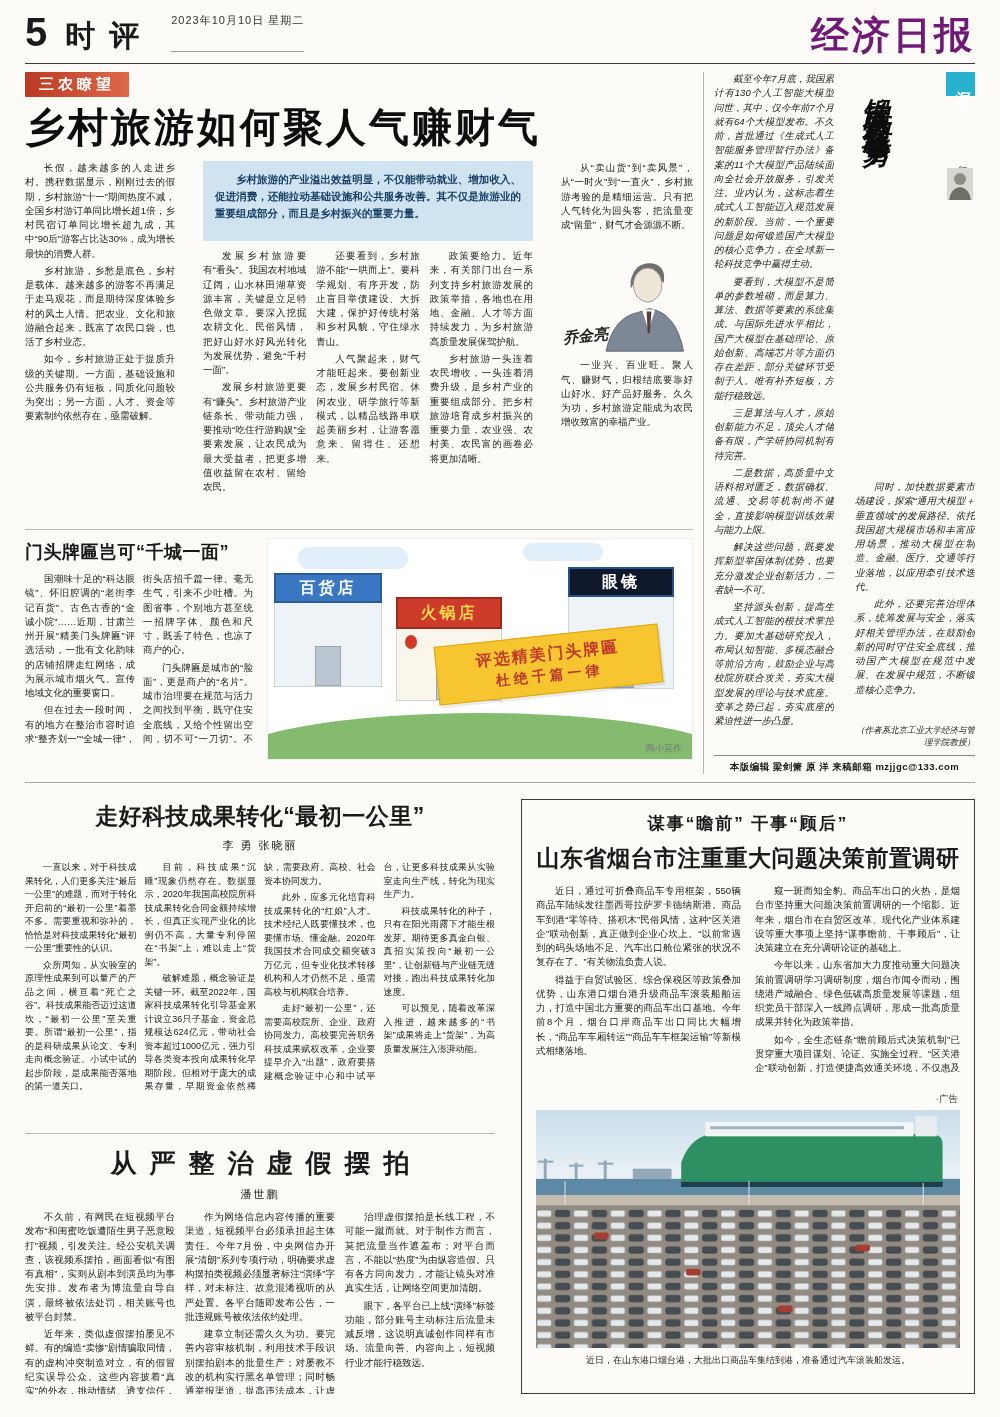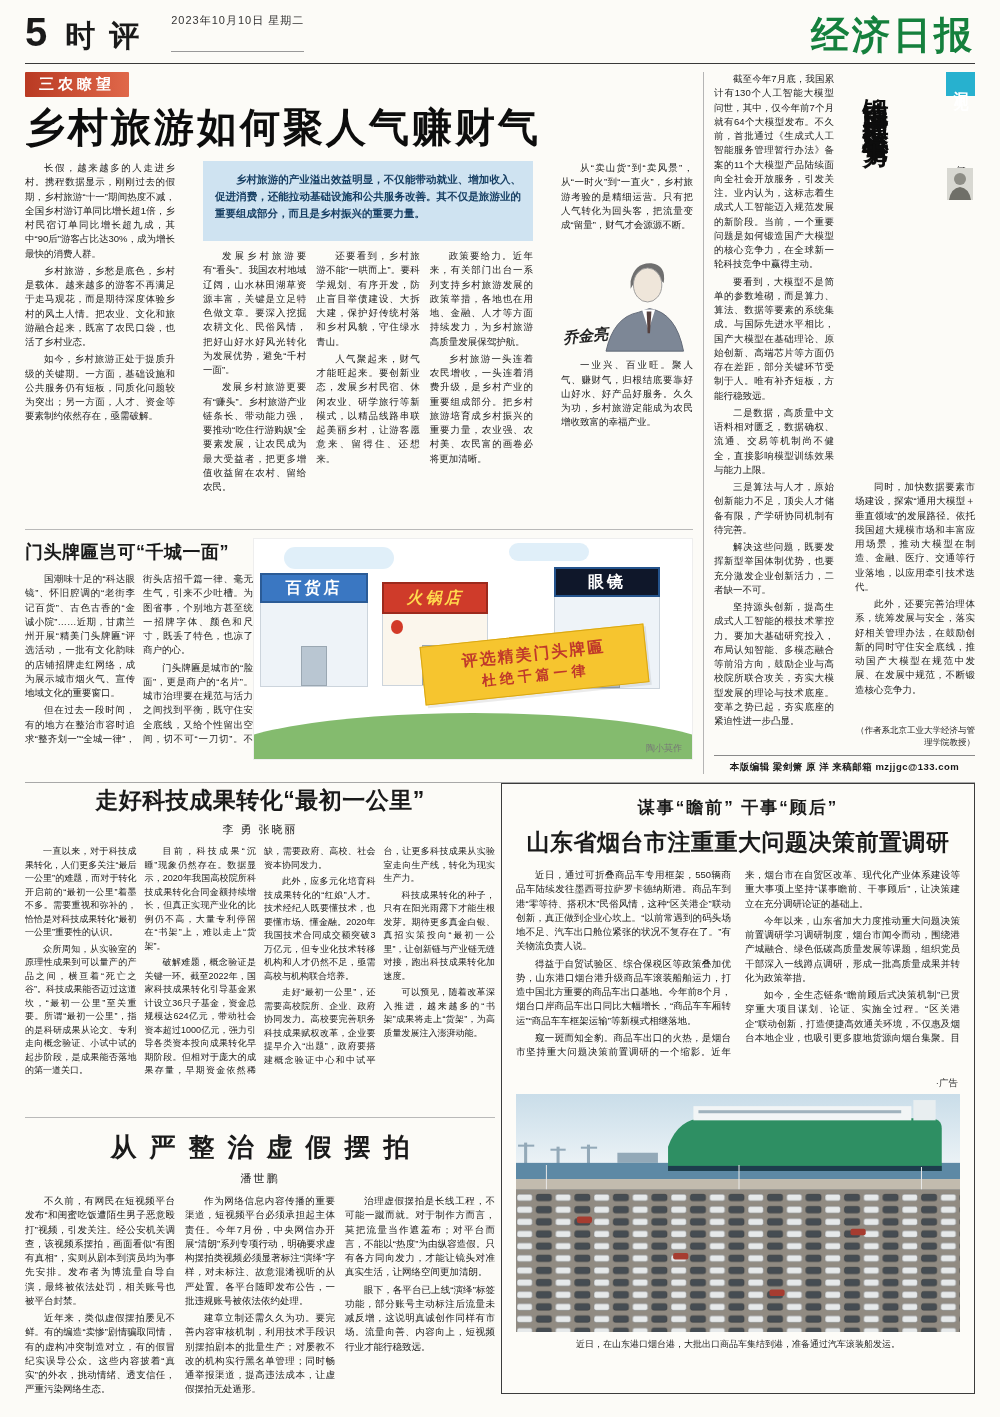--- a/index.html
+++ b/index.html
@@ -6,84 +6,84 @@
   html,body { margin:0; padding:0; background:#e8e6e0; }
   body { width:1000px; font-family:"Liberation Sans", sans-serif; color:#1a1a1a; }
   .page { position:relative; width:1000px; height:1417px; background:#fcfbf7; padding:12px 25px; overflow:hidden; }
 
   
   .header { position:relative; height:52px; border-bottom:1.5px solid #3a3a3a; }
   .h-left { display:flex; align-items:flex-end; gap:18px; }
   .pnum { font-size:40px; font-weight:900; line-height:1; }
   .sec { font-size:30px; font-weight:900; letter-spacing:14px; line-height:1.1; }
   .date-block { font-size:11px; color:#333; padding-bottom:23px; letter-spacing:1px; border-bottom:1px solid #999; }
-  .masthead { position:absolute; right:0; top:-2px; font-family:"Liberation Serif", serif; font-size:38px; font-weight:900; letter-spacing:3px; color:#15803d; }
+  .masthead { position:absolute; right:0; top:-2px; font-family:"Liberation Serif", serif; font-size:38px; font-weight:900; letter-spacing:3px; color:#701a75; }
 
   
   .top-row { display:flex; height:702px; margin-top:8px; overflow:hidden; }
   .main-left { flex:1; padding-right:10px; }
   .kicker { display:inline-block; background:linear-gradient(90deg,#b93a23,#e0684a); color:#fff; font-size:15px; font-weight:bold; letter-spacing:4px; padding:3px 14px; border-radius:1px; }
   .main-title { font-size:40px; font-weight:900; letter-spacing:3px; text-align:left; margin:8px 0 12px; line-height:1.1; color:#0d0d0d; }
 
   .main-body { display:flex; gap:28px; height:358px; overflow:hidden; }
   .mcol1 { width:150px; }
   .mmid  { width:330px; }
   .mcol5 { flex:1; }
   .summary-box { background:#cfe3f1; color:#173f63; font-size:10.5px; font-weight:bold; line-height:1.6; padding:10px 12px; height:80px; overflow:hidden; margin-bottom:8px; text-indent:2em; text-align:justify; }
   .mmid-cols { column-count:3; column-gap:10px; height:268px; overflow:hidden; }
   p.body { font-size:9.5px; line-height:1.5; text-align:justify; text-indent:2em; margin:0 0 3px; }
 
   .portrait { position:relative; width:100%; height:118px; margin:4px 0; }
   .portrait svg { position:absolute; right:0; bottom:0; }
   .sig { position:absolute; left:2px; bottom:8px; font-size:15px; font-style:italic; font-weight:bold; transform:rotate(-6deg); color:#222; }
 
   
-  .sign-row { display:flex; margin-top:10px; border-top:1px solid #b9b9b9; padding-top:8px; height:232px; overflow:hidden; }
+  .sign-row { display:flex; gap:14px; margin-top:10px; border-top:1px solid #b9b9b9; padding-top:8px; height:232px; overflow:hidden; }
   .sign-text { width:228px; }
   .sign-title { font-size:18px; font-weight:900; margin:2px 0 8px; letter-spacing:0.5px; }
   .sign-cols { column-count:2; column-gap:8px; height:188px; overflow:hidden; }
 
   .illu { position:relative; flex:1; height:222px; background:#fff; overflow:hidden; border:1px solid #eee; }
   .cloud { position:absolute; background:#d8ebf7; border-radius:20px; opacity:.8; }
   .c1 { left:30px; top:8px; width:110px; height:22px; }
   .c2 { left:255px; top:4px; width:80px; height:18px; }
   .ground { position:absolute; left:-40px; right:-40px; bottom:-46px; height:92px; background:#84bb6e; border-radius:50%; }
   .store { position:absolute; }
   .s1 { left:6px;  top:34px; width:108px; }
-  .s2 { left:128px; top:43px; width:106px;font-style:italic; }
+  .s2 { left:128px; top:58px; width:106px; }
   .s3 { left:300px; top:28px; width:106px; }
   .sign { height:30px; display:flex; align-items:center; justify-content:center; font-weight:900; font-size:16px; letter-spacing:3px; }
   .sign-blue  { background:#3a77c2; color:#fff; border:2px solid #2b5b96; }
   .sign-red   { background:#cf3b2a; color:#ffd84d; border:2px solid #9c2a1d; height:32px; }
   .sign-blue2 { background:#0f172a; color:#fff; border:2px solid #24538c; }
   .shopbody { background:#eef3f8; border:1px solid #ccd4dc; border-top:none; position:relative; }
   .b1 { height:84px; } .b2 { height:72px; background:#fbf6ec; } .b3 { height:92px; }
   .door { position:absolute; bottom:0; left:50%; transform:translateX(-50%); width:26px; height:40px; background:#b9c6d2; border:1px solid #9aa7b2; }
   .lantern { position:absolute; top:6px; left:8px; width:12px; height:14px; background:#d23a28; border-radius:50%; }
   .banner { position:absolute; left:168px; top:96px; width:225px; padding:8px 6px; background:#f6c52f; border:1px solid #d9a713; transform:rotate(-6deg); text-align:center; box-shadow:2px 3px 0 rgba(0,0,0,.08); }
   .bl1 { color:#c0392b; font-weight:900; font-size:16px; letter-spacing:2px; }
   .bl2 { color:#c0392b; font-weight:900; font-size:14px; letter-spacing:4px; margin-top:2px; }
   .credit { position:absolute; right:10px; bottom:4px; font-size:9px; color:#777; }
 
   
   .insight { width:272px; border-left:1px solid #b5b5b5; padding-left:10px; display:flex; flex-direction:column; }
-  .insight-cols { display:flex; gap:21px; flex:1; overflow:hidden; }
+  .insight-cols { display:flex; gap:21px; flex:1; overflow:hidden;font-style:italic; }
   .icol { width:126px; overflow:hidden; }
   .icol-r { display:flex; flex-direction:column; }
   .i-header { position:relative; height:402px; margin-bottom:6px; flex:none; }
   .i-title { position:absolute; left:4px; top:6px; writing-mode:vertical-rl; text-orientation:upright; font-size:26px; font-weight:900; letter-spacing:4px; height:394px; color:#0d0d0d; }
   .i-label { position:absolute; right:0; top:0; background:#27b1cf; color:#fff; writing-mode:vertical-rl; text-orientation:upright; font-size:15px; font-weight:bold; letter-spacing:5px; padding:7px 5px; }
   .i-author { position:absolute; right:2px; top:86px; display:flex; flex-direction:column; align-items:center; gap:4px; }
   .i-author-name { writing-mode:vertical-rl; text-orientation:upright; font-size:10px; letter-spacing:2px; color:#333; }
   .i-rtext { flex:1; overflow:hidden; }
   .i-footnote { font-size:8.5px; color:#222; text-align:right; margin-top:4px; flex:none; }
   .editor-line { border-top:1px solid #8a8a8a; margin-top:6px; padding-top:5px; font-size:9.5px; font-weight:bold; text-align:center; letter-spacing:0.5px; flex:none; }
 
   
-  .bottom-row { display:flex; gap:6px; height:612px; margin-top:8px; border-top:1px solid #a8a8a8; padding-top:0; overflow:hidden; }
+  .bottom-row { display:flex; gap:26px; height:612px; margin-top:8px; border-top:1px solid #a8a8a8; padding-top:16px; overflow:hidden; }
   .bl { width:470px; }
   .tech-title { font-size:23px; font-weight:900; text-align:center; margin:2px 0 6px; letter-spacing:0.5px; }
   .byline-c { text-align:center; font-size:11px; color:#222; margin-bottom:8px; letter-spacing:2px; }
   .tech-cols { column-count:4; column-gap:8px; height:262px; overflow:hidden; }
   .tech-cols p.body { font-size:9px; }
   .fake { border-top:1px solid #b9b9b9; margin-top:10px; padding-top:8px; }
   .fake-title { font-size:26px; font-weight:900; text-align:center; letter-spacing:13px; margin:4px 0 6px; text-indent:13px; }
   .fake-cols { column-count:3; column-gap:10px; height:212px; overflow:hidden; }
 
   .ad-box { flex:1; border:1.5px solid #3c3c3c; padding:12px 14px; display:flex; flex-direction:column; background:#fdfcf8; }
@@ -193,22 +193,22 @@
           <div class="credit">陶小莫作</div>
         </div>
       </div>
     </section>
 
     <aside class="insight">
       <div class="insight-cols">
         <div class="icol">
           <p class="body">截至今年7月底，我国累计有130个人工智能大模型问世，其中，仅今年前7个月就有64个大模型发布。不久前，首批通过《生成式人工智能服务管理暂行办法》备案的11个大模型产品陆续面向全社会开放服务，引发关注。业内认为，这标志着生成式人工智能迈入规范发展的新阶段。当前，一个重要问题是如何锻造国产大模型的核心竞争力，在全球新一轮科技竞争中赢得主动。</p>
           <p class="body">要看到，大模型不是简单的参数堆砌，而是算力、算法、数据等要素的系统集成。与国际先进水平相比，国产大模型在基础理论、原始创新、高端芯片等方面仍存在差距，部分关键环节受制于人。唯有补齐短板，方能行稳致远。</p>
+          <p class="body">三是算法与人才，原始创新能力不足，顶尖人才储备有限，产学研协同机制有待完善。</p>
           <p class="body">二是数据，高质量中文语料相对匮乏，数据确权、流通、交易等机制尚不健全，直接影响模型训练效果与能力上限。</p>
-          <p class="body">三是算法与人才，原始创新能力不足，顶尖人才储备有限，产学研协同机制有待完善。</p>
           <p class="body">解决这些问题，既要发挥新型举国体制优势，也要充分激发企业创新活力，二者缺一不可。</p>
           <p class="body">坚持源头创新，提高生成式人工智能的根技术掌控力。要加大基础研究投入，布局认知智能、多模态融合等前沿方向，鼓励企业与高校院所联合攻关，夯实大模型发展的理论与技术底座。变革之势已起，夯实底座的紧迫性进一步凸显。</p>
         </div>
         <div class="icol icol-r">
           <div class="i-header">
             <div class="i-title">锻造国产大模型核心竞争力</div>
             <div class="i-label">洞见</div>
             <div class="i-author">
               <div class="i-author-name">何喜军</div>
               <svg width="26" height="32" viewBox="0 0 26 32">

